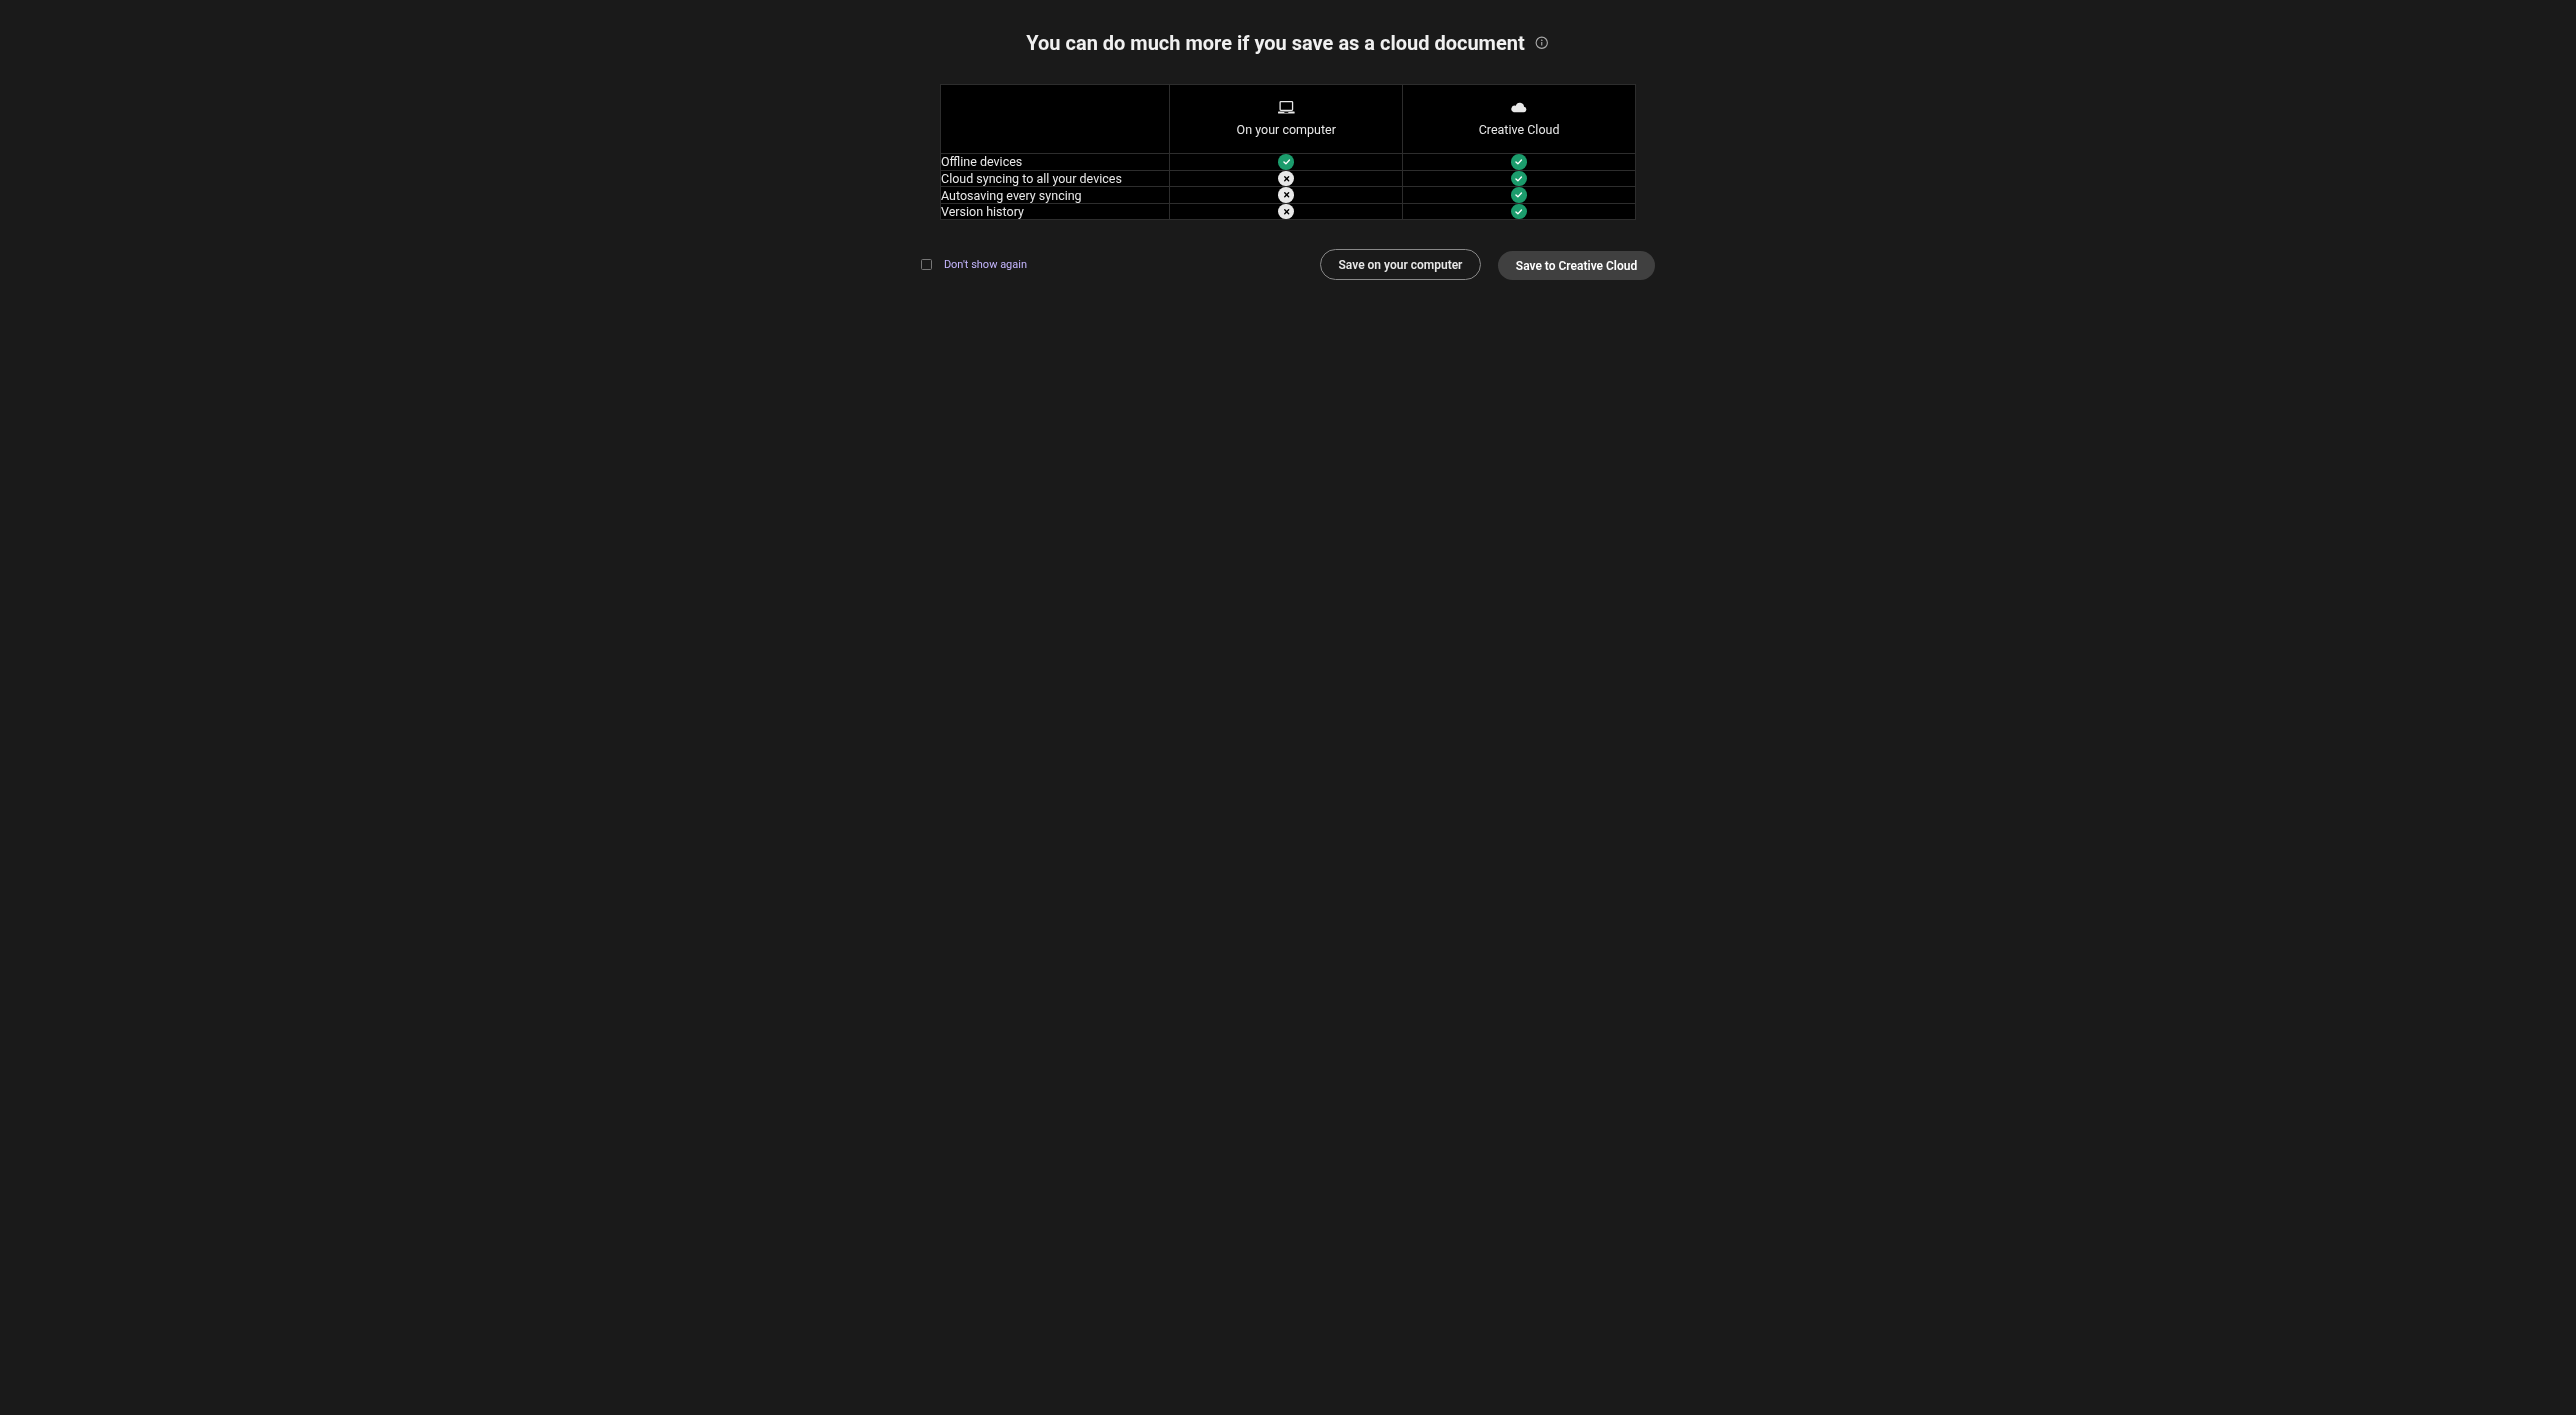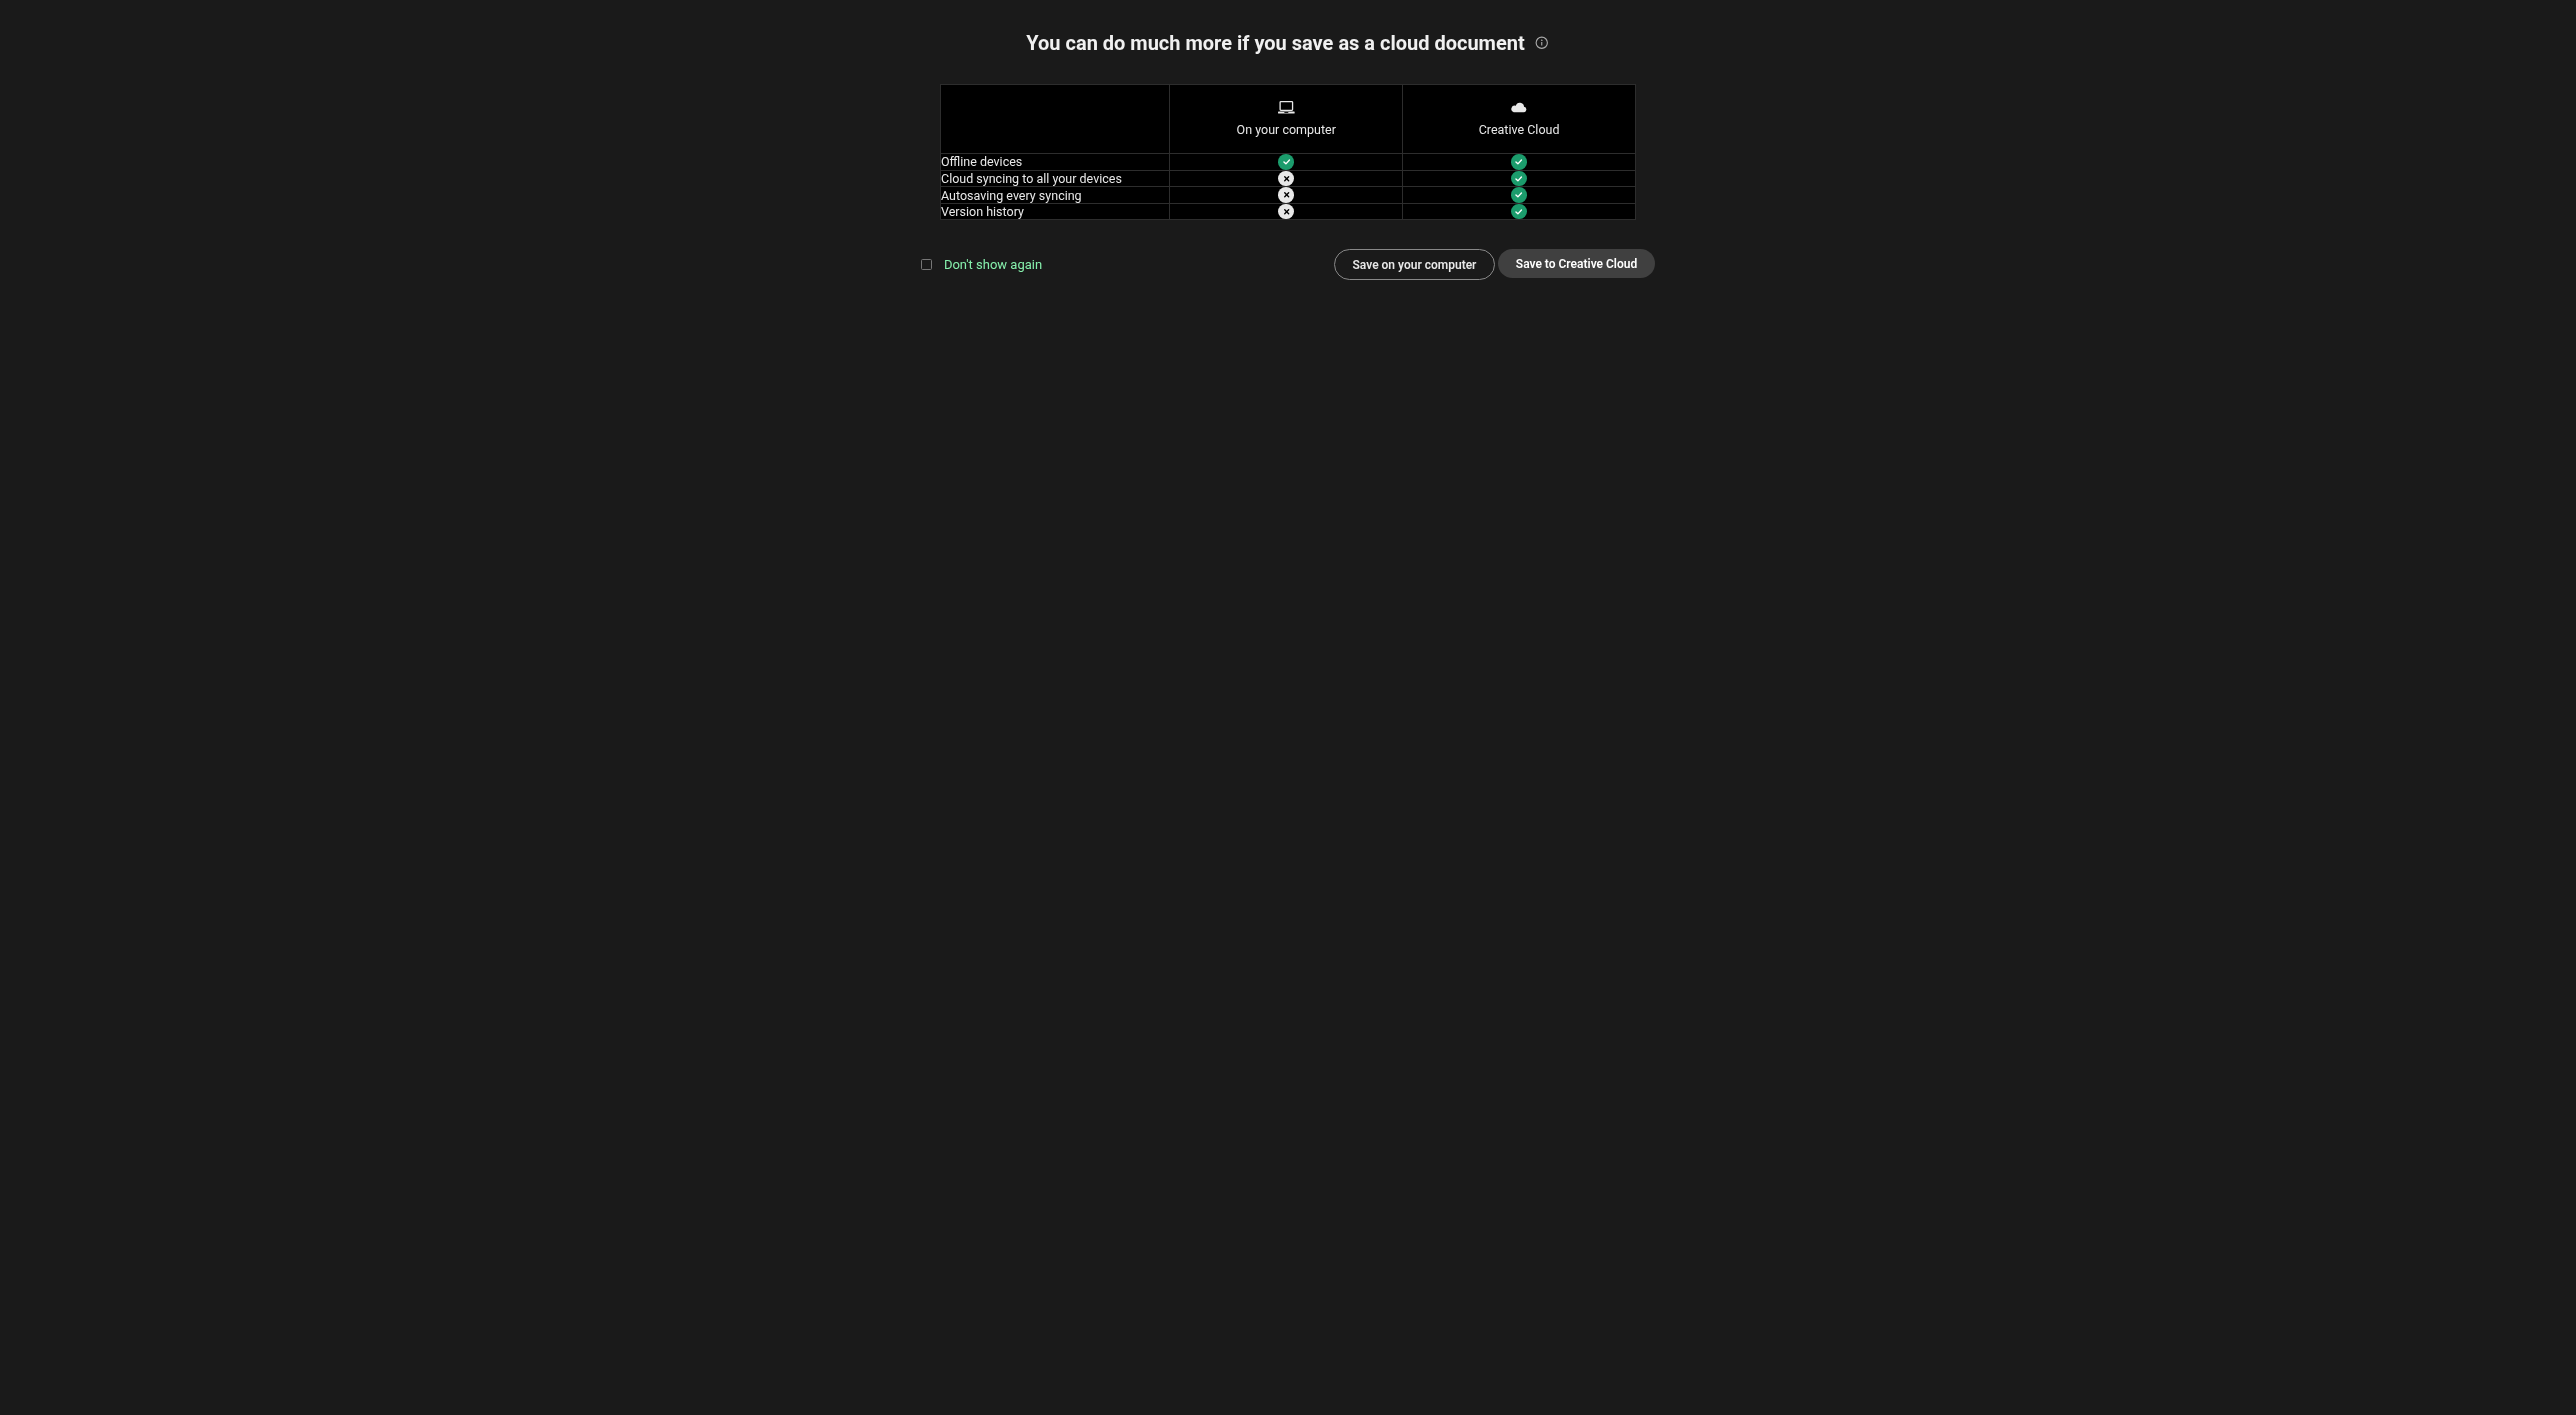--- a/index.html
+++ b/index.html
@@ -123,27 +123,27 @@
     }
     .checkbox {
       width: 11.4px;
       height: 11.4px;
       border: 1px solid #777;
       border-radius: 1.6px;
       background: transparent;
       flex-shrink: 0;
     }
     .dont-show-label {
-      font-size: 13px;
-      color: #86efac;
+      font-size: 11px;
+      color: #c4b5fd;
     }
     .buttons {
       display: flex;
-      gap: 3px;
-      align-items: flex-start;
+      gap: 17px;
+      align-items: flex-end;
     }
     .btn {
       font-size: 12px;
       font-weight: 600;
       padding: 7.3px 17.7px;
       border-radius: 519px;
       cursor: pointer;
       border: none;
       font-family: inherit;
     }

